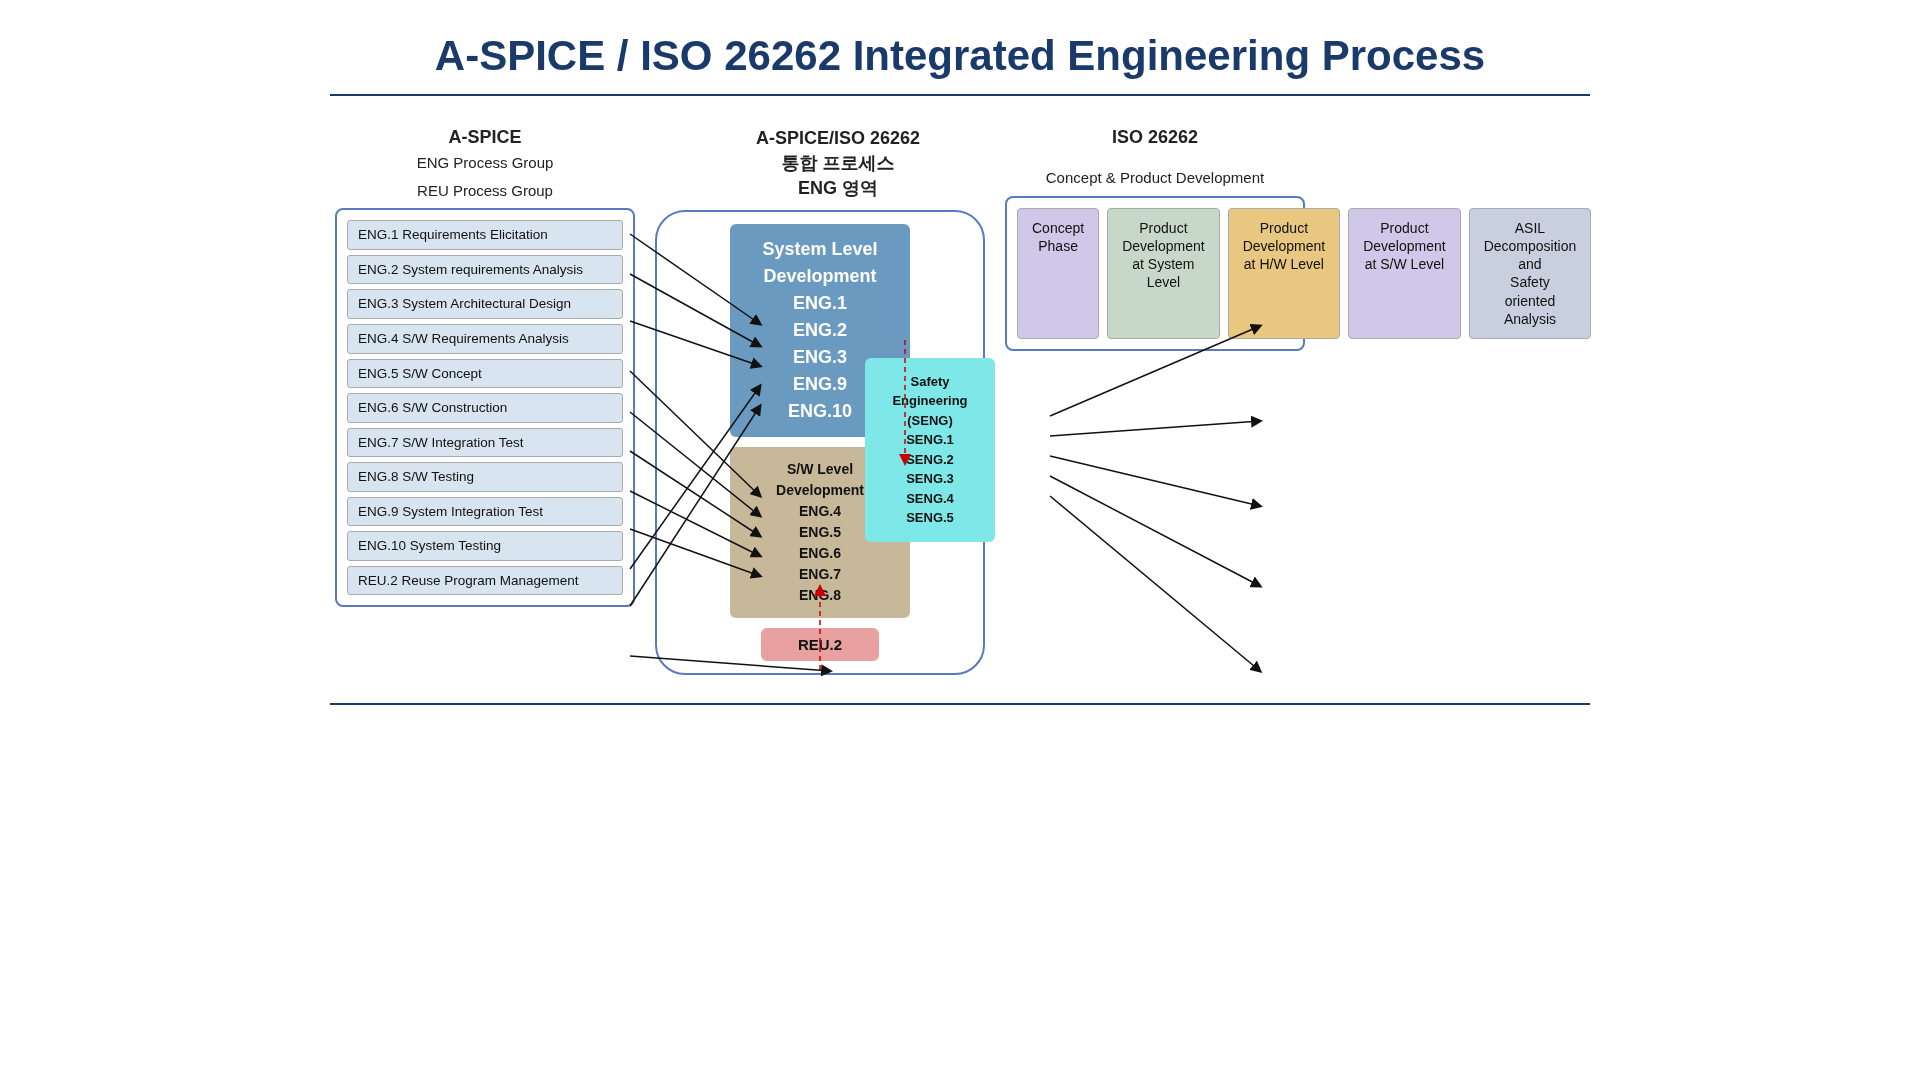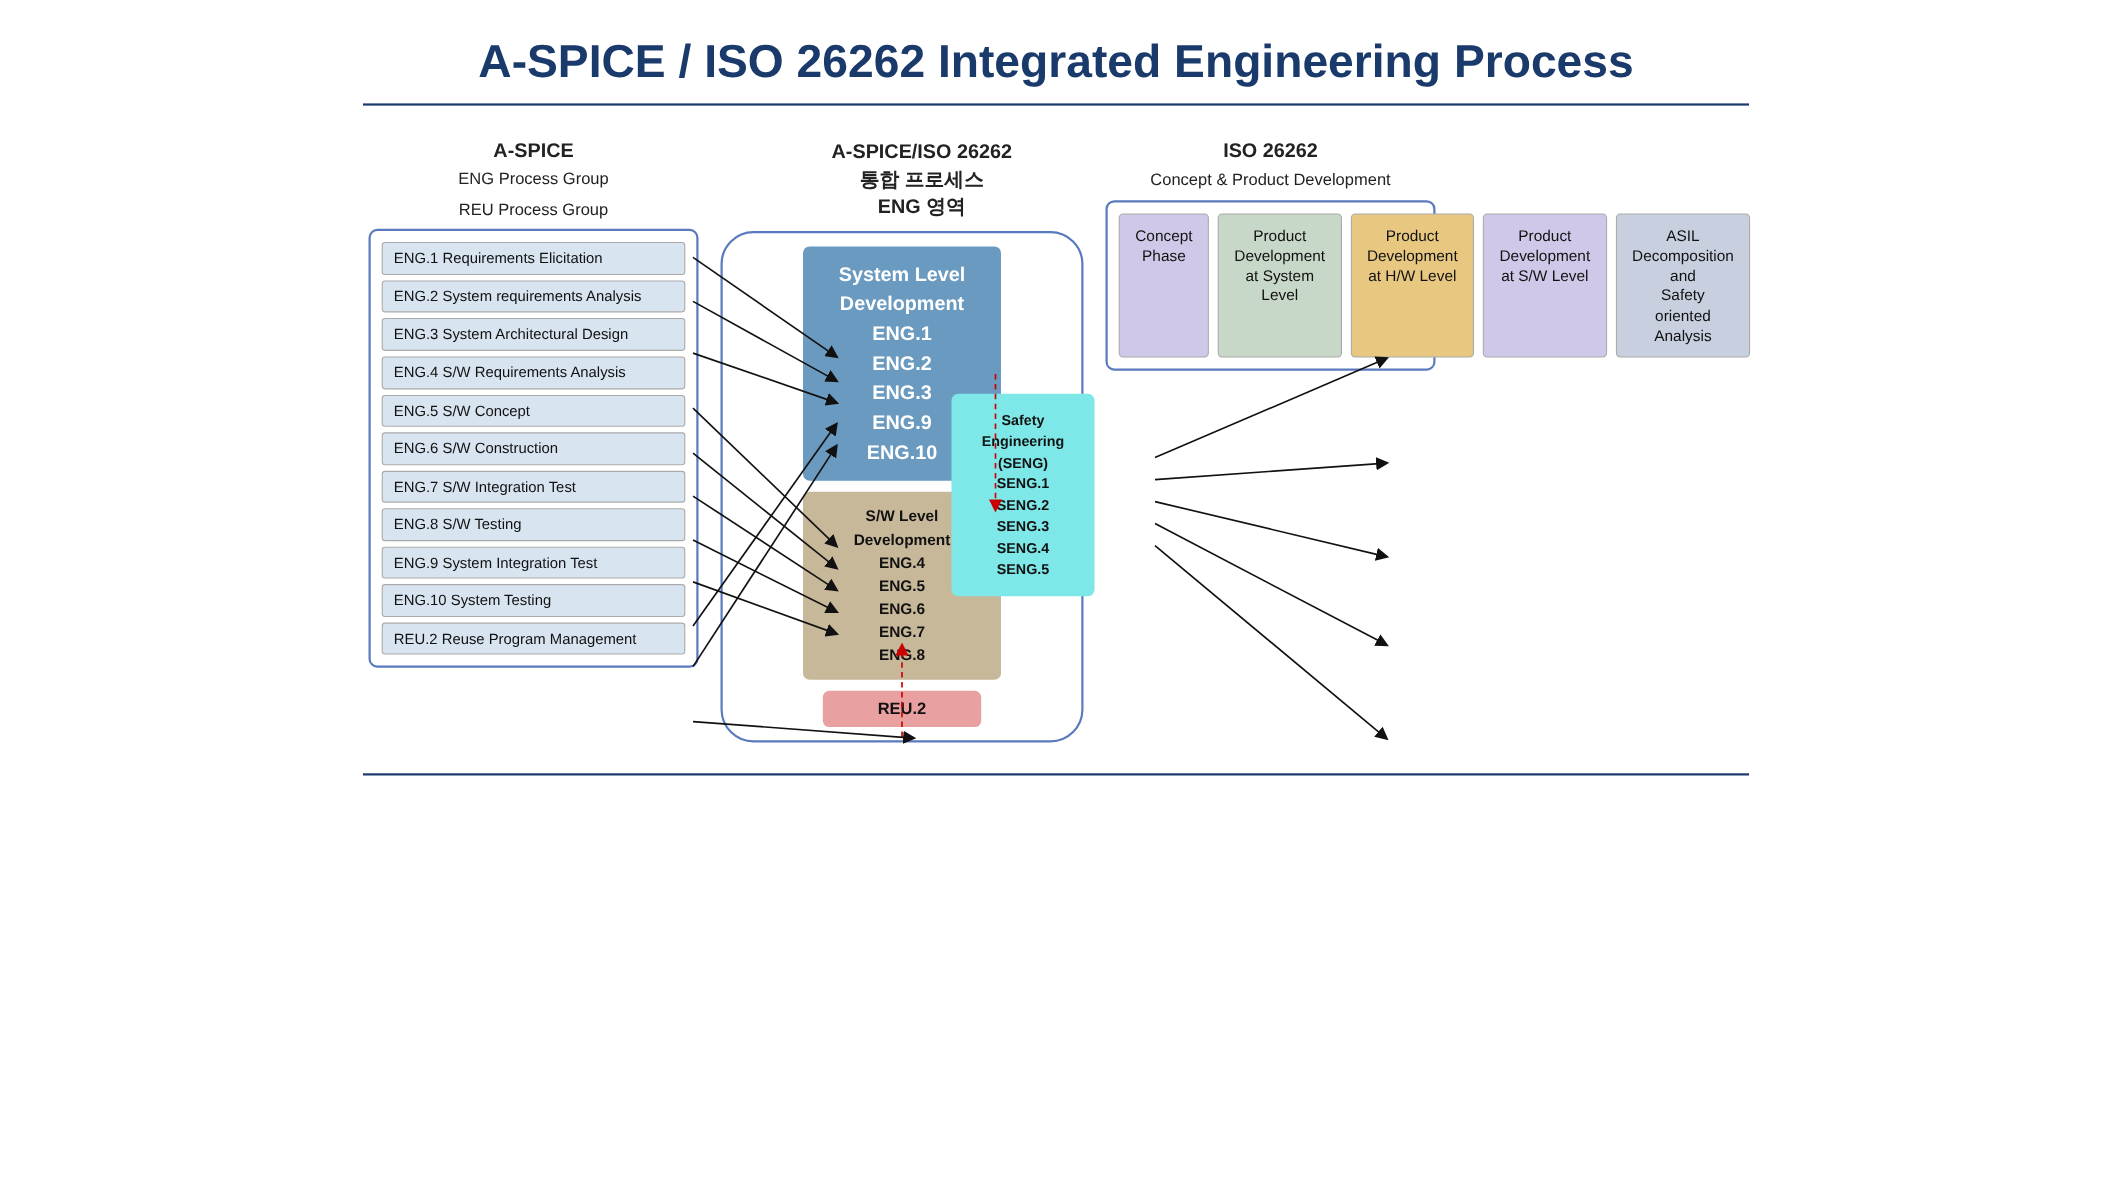--- a/index.html
+++ b/index.html
@@ -140,21 +140,21 @@
       font-size: 14px;
       line-height: 1.5;
       font-weight: bold;
     }
 
     .center-reu-box {
       background: #e8a0a0;
       border-radius: 6px;
       padding: 8px 20px;
       text-align: center;
-      width: 144px;
+      width: 118px;
       color: #111;
       font-size: 15px;
       font-weight: bold;
     }
 
     .safety-box {
       background: #7ee8e8;
       border-radius: 6px;
       padding: 14px 12px;
       text-align: center;
@@ -175,21 +175,21 @@
       align-items: center;
       width: 310px;
       flex-shrink: 0;
     }
 
     .right-panel-title {
       text-align: center;
       font-size: 18px;
       font-weight: bold;
       color: #222;
-      margin-bottom: 5px;
+      margin-bottom: 19px;
       line-height: 1.3;
     }
 
     .right-panel-subtitle {
       text-align: center;
       font-size: 15px;
       color: #222;
       margin-bottom: 8px;
       line-height: 1.3;
     }

